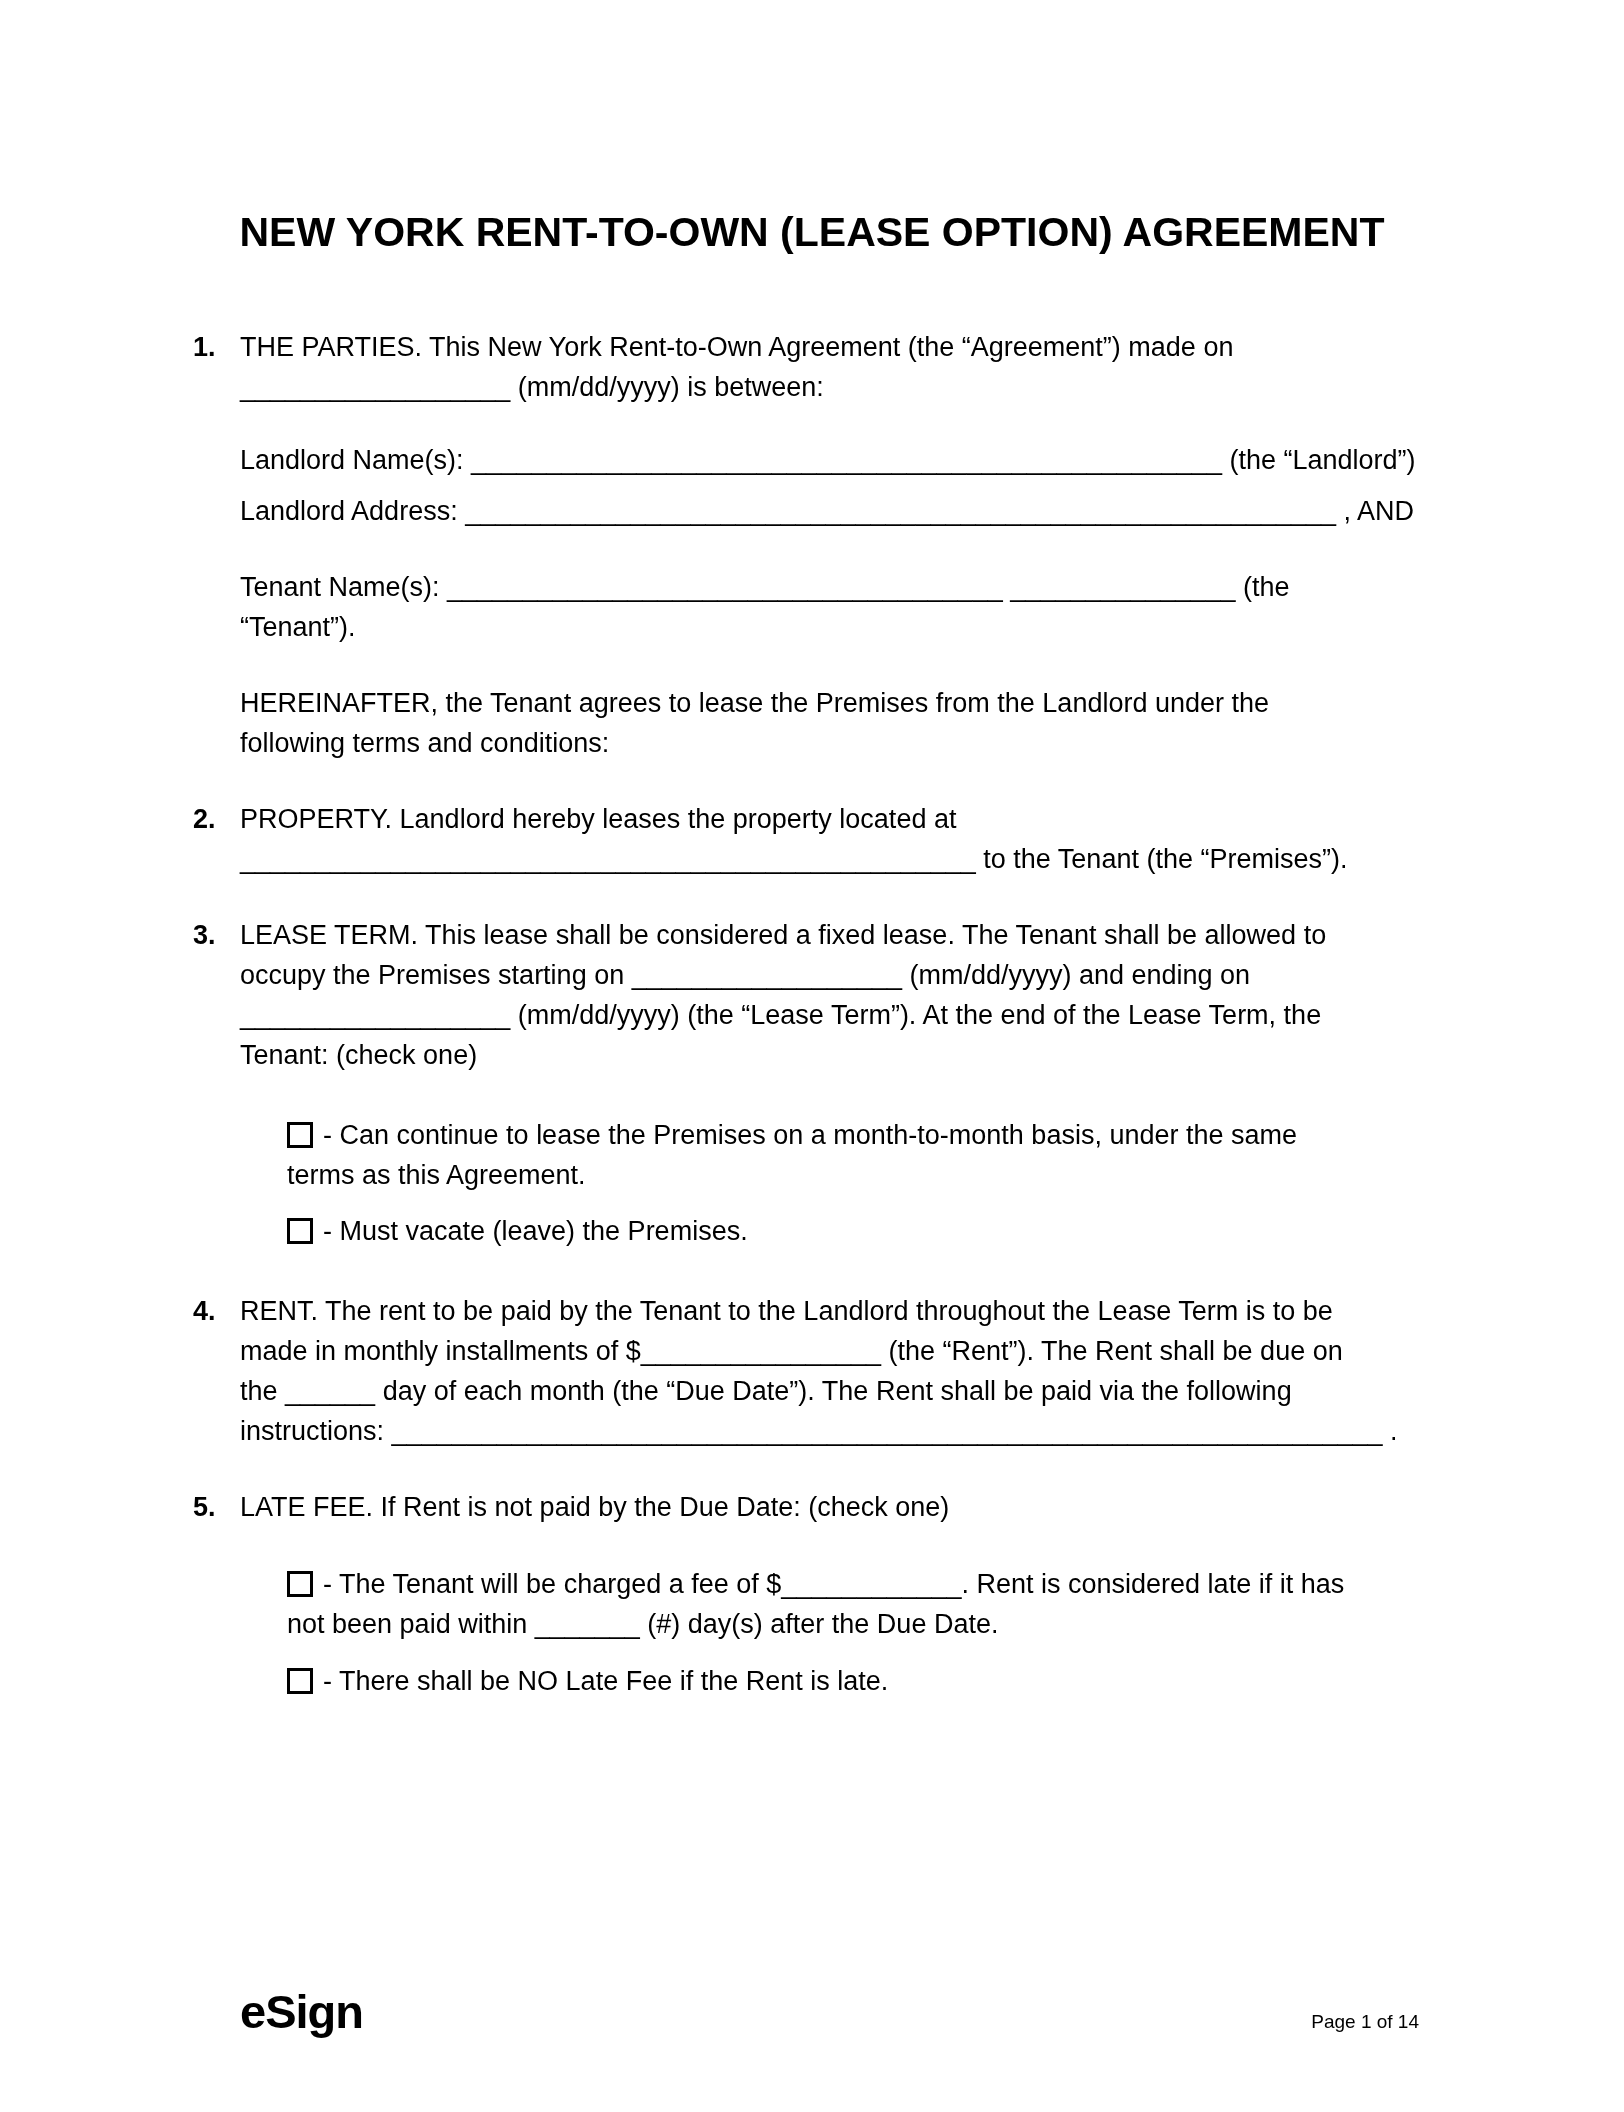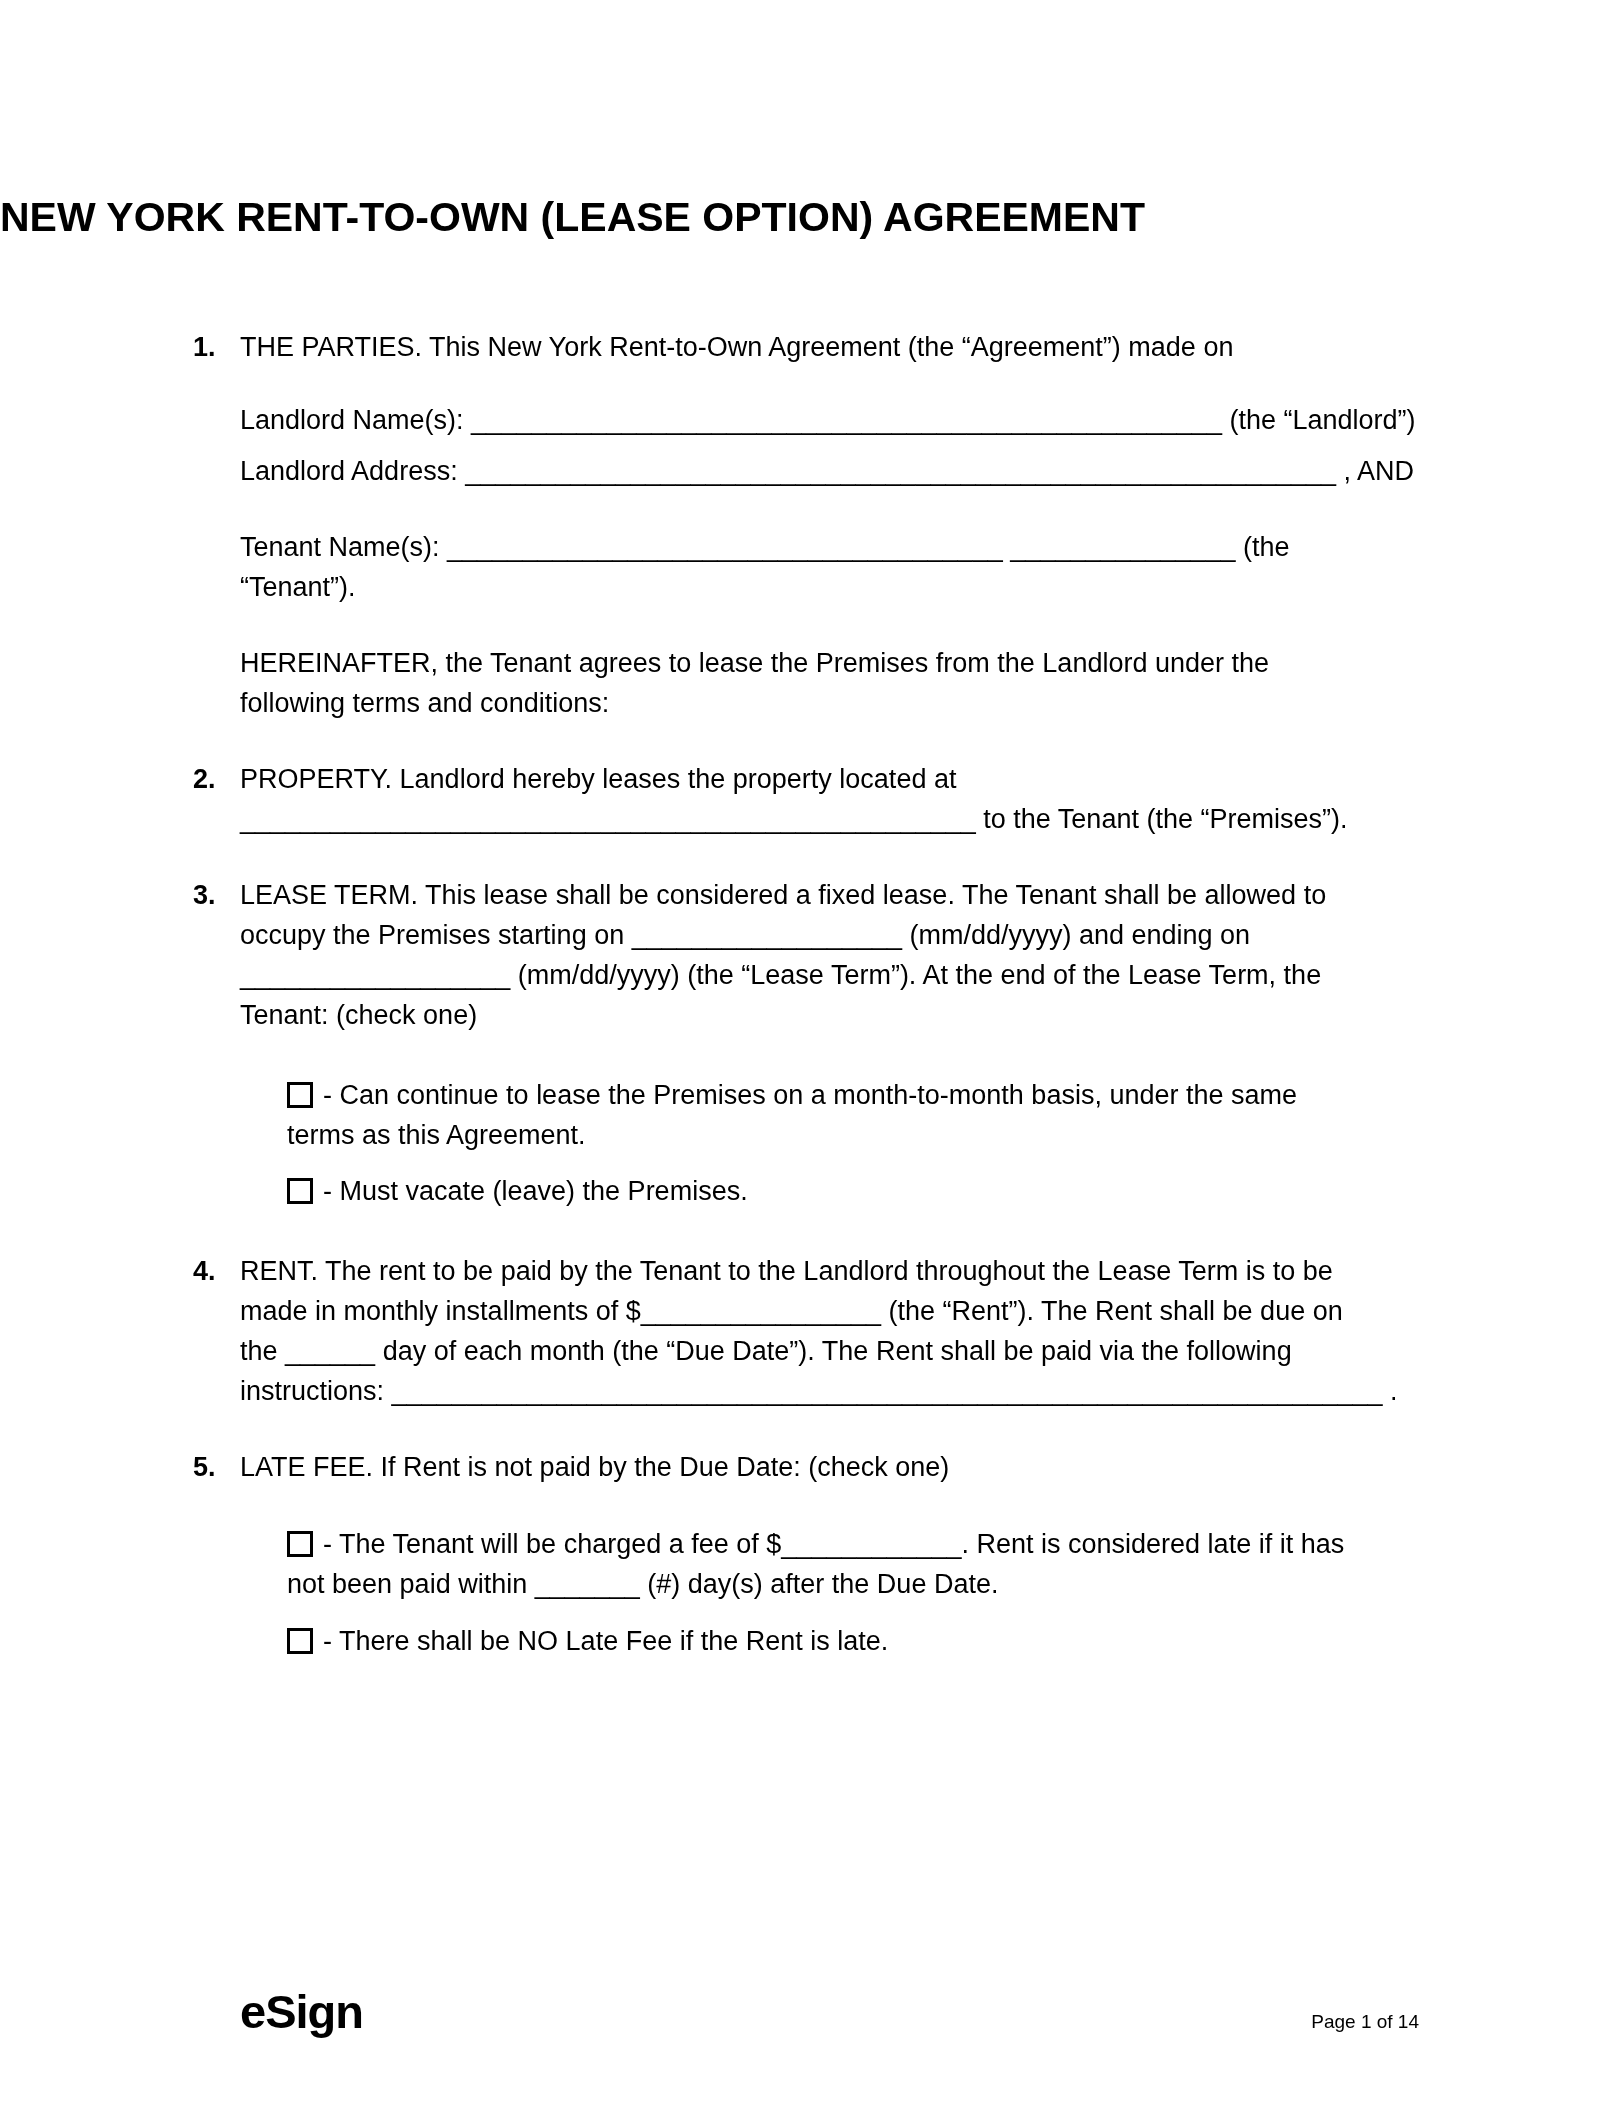--- a/index.html
+++ b/index.html
@@ -5,22 +5,22 @@
   html,body{margin:0;padding:0;background:#ffffff;}
   .page{
     position:relative;
     width:1624px;height:2112px;
     background:#ffffff;color:#000000;
     font-family:"Liberation Sans","DejaVu Sans",sans-serif;
     font-size:27px;line-height:40px;
     overflow:hidden;
   }
   .doc-title{
-    position:absolute;top:193px;left:0;width:100%;
-    font-weight:bold;font-size:41px;line-height:48px;
+    position:absolute;top:208px;left:0;width:100%;
+    text-align:center;font-weight:bold;font-size:41px;line-height:48px;
     white-space:nowrap;
   }
   .content{position:absolute;left:240px;top:327px;width:1210px;}
   .sec{position:relative;}
   .num{position:absolute;left:-47px;top:0;font-weight:bold;}
   .line{white-space:nowrap;}
   .b{font-weight:normal;}
   .cbp{margin-left:47px;}
   .cbx{
     display:inline-block;width:20px;height:20px;
@@ -40,20 +40,21 @@
 
 <div class="page">
 
   <div class="doc-title">NEW YORK RENT-TO-OWN (LEASE OPTION) AGREEMENT</div>
 
   <div class="content">
 
     <div class="sec">
       <span class="num">1.</span>
       <div class="line"><span class="b">THE PARTIES</span><span>. This New York Rent-to-Own Agreement (the “Agreement”) made on</span></div>
+      <div class="line">__________________ (mm/dd/yyyy) is between:</div>
       <div class="line" style="margin-top:33px;">Landlord Name(s): __________________________________________________ (the “Landlord”)</div>
       <div class="line" style="margin-top:11px;">Landlord Address: __________________________________________________________ , AND</div>
       <div class="line mt-lg">Tenant Name(s): _____________________________________ _______________ (the</div>
       <div class="line">“Tenant”).</div>
       <div class="line mt-lg">HEREINAFTER, the Tenant agrees to lease the Premises from the Landlord under the</div>
       <div class="line">following terms and conditions:</div>
     </div>
 
     <div class="sec mt-lg">
       <span class="num">2.</span>

